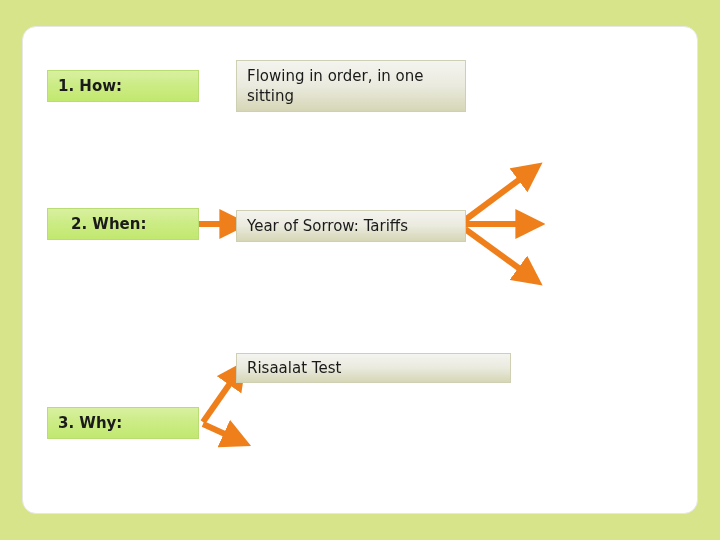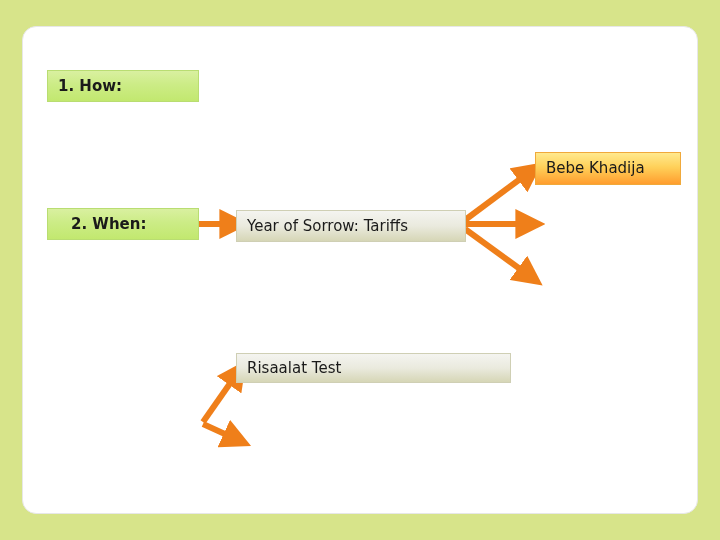--- a/index.html
+++ b/index.html
@@ -81,34 +81,37 @@
 
     <line x1="180" y1="395" x2="215" y2="345" stroke="#ef7f1a" stroke-width="6" marker-end="url(#ah)"></line>
 
     <line x1="180" y1="397" x2="215" y2="413" stroke="#ef7f1a" stroke-width="6" marker-end="url(#ah)"></line>
   </svg>
 
   <div class="node green bold" style="left:24px; top:43px; width:152px; height:32px;">
     <span>1. How:</span>
   </div>
 
+  <div class="node grey" style="left:213px; top:33px; width:230px; height:52px;">
+    <span>Flowing in order, in one sitting</span>
+  </div>
 
-  <div class="node orange" style="left:512px; top:125px; width:146px; height:33px;">
-    <span>Bebe Khadija</span>
-  </div>
 
   <div class="node green bold" style="left:24px; top:181px; width:152px; height:32px;padding-left:23px;">
     <span>2. When:</span>
   </div>
 
   <div class="node grey" style="left:213px; top:183px; width:230px; height:32px;">
     <span>Year of Sorrow: Tariffs</span>
   </div>
 
 
 
   <div class="node grey" style="left:213px; top:326px; width:275px; height:30px;">
     <span>Risaalat Test</span>
   </div>
 
+  <div class="node green bold" style="left:24px; top:380px; width:152px; height:32px;">
+    <span>3. Why:</span>
+  </div>
 
 
 </div>
 
 </body></html>

